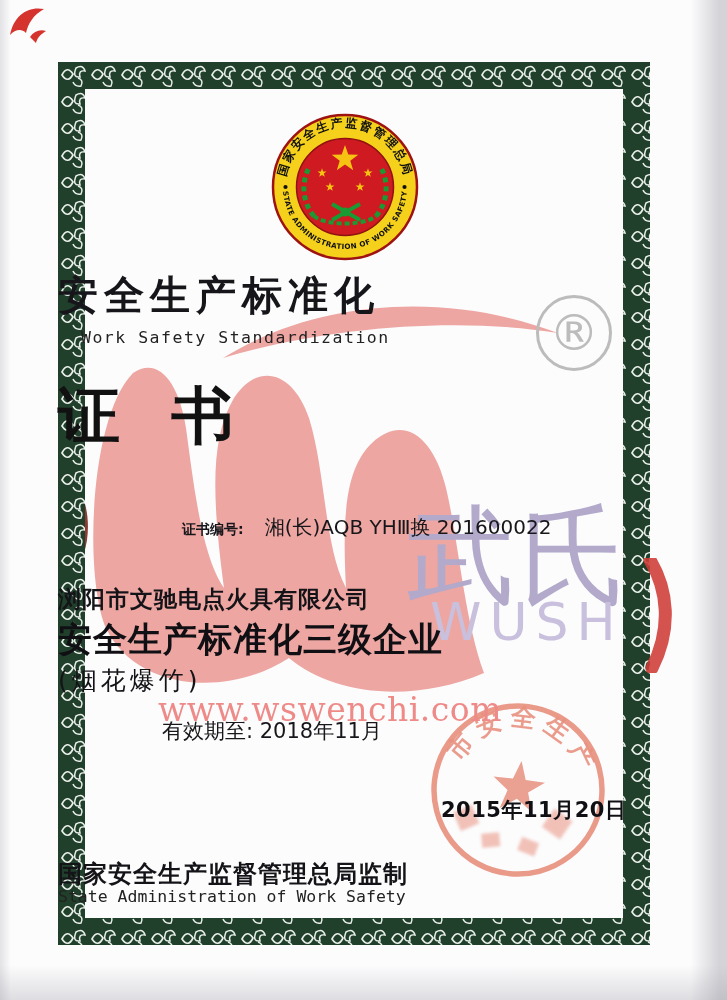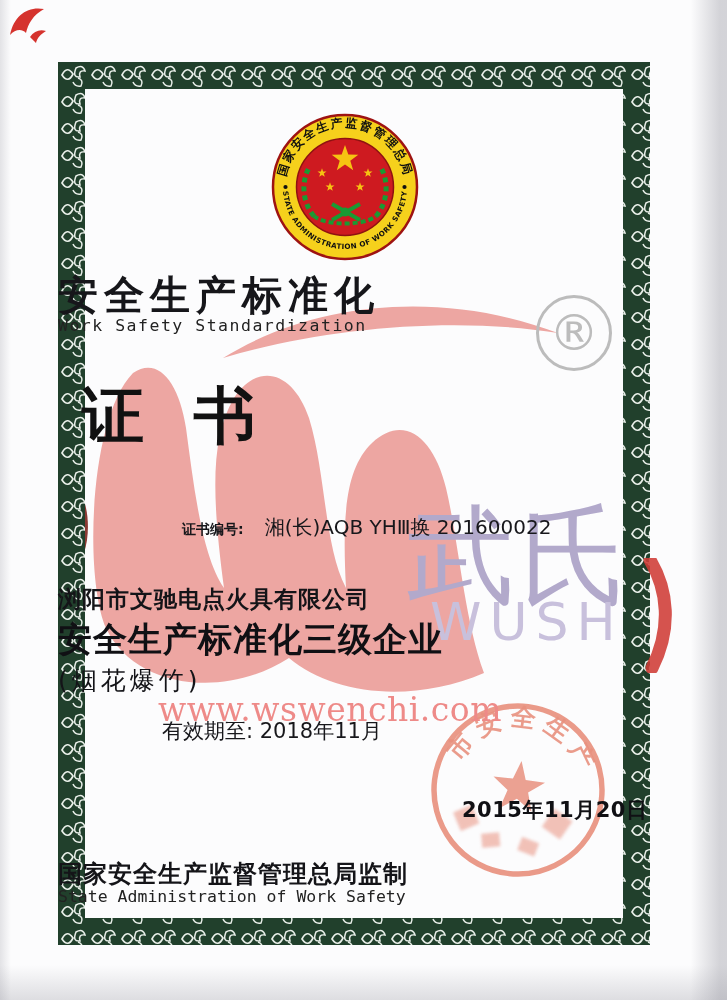--- a/index.html
+++ b/index.html
@@ -10,32 +10,32 @@
       linear-gradient(to right, rgba(0,0,0,0) 95%, rgba(150,150,160,.40) 99%),
       linear-gradient(to bottom, rgba(0,0,0,0) 96.5%, rgba(150,150,160,.30) 100%),
       linear-gradient(to left, rgba(0,0,0,0) 98.5%, rgba(150,150,160,.25) 100%),
       #fcfcfd;
   }
   .inner{position:absolute;left:58px;top:62px;width:592px;height:883px;}
   .abs{position:absolute;}
   .ctr{left:0;right:0;text-align:left;}
   
   .title-cn{top:206px;font-family:"DejaVu Serif","Liberation Serif",serif;font-size:40px;font-weight:700;letter-spacing:6px;color:#16161a;z-index:6;}
-  .title-en{top:254px;font-family:"DejaVu Sans Mono","Liberation Mono",monospace;font-size:16.5px;letter-spacing:1.5px;color:#222;z-index:6;}
-  .doc-cn{top:312px;font-family:Liberation Serif, serif;font-size:62px;font-weight:700;word-spacing:34px;color:#111;z-index:6;padding-left:24px;}
+  .title-en{top:266px;font-family:"DejaVu Sans Mono","Liberation Mono",monospace;font-size:16.5px;letter-spacing:1.5px;color:#222;z-index:6;margin-left:23px;}
+  .doc-cn{top:312px;font-family:Liberation Sans, sans-serif;font-size:62px;font-weight:700;word-spacing:34px;color:#111;z-index:6;}
   .doc-en{top:384px;font-family:"DejaVu Sans Mono","Liberation Mono",monospace;font-size:19px;letter-spacing:2px;color:#222;z-index:6;}
   .certno{top:452px;left:124px;z-index:6;color:#17171b;}
   .certno .lbl{font-size:14px;font-weight:700;}
   .certno .val{font-size:20px;font-weight:400;margin-left:16px;}
   .company{top:522px;font-size:23px;font-weight:700;letter-spacing:1px;color:#141418;z-index:6;}
   .grade{top:555px;font-size:34px;font-weight:700;letter-spacing:1px;color:#101014;z-index:6;}
   .category{top:602px;font-size:25px;font-weight:400;letter-spacing:4px;color:#141418;z-index:6;}
   .url-wm{top:628px;left:100px;font-family:"DejaVu Serif","Liberation Serif",serif;font-size:33px;font-weight:400;color:#ee8a88;letter-spacing:0.5px;z-index:4;}
   .valid{top:655px;left:104px;font-size:21px;font-weight:400;color:#17171b;z-index:6;}
-  .issue-date{top:734px;left:404px;font-size:21px;font-weight:600;letter-spacing:.5px;color:#101014;z-index:6;}
+  .issue-date{top:734px;left:383px;font-size:21px;font-weight:600;letter-spacing:.5px;color:#101014;z-index:6;}
   .footer-cn{top:796px;font-size:24px;font-weight:700;letter-spacing:1px;color:#141418;z-index:6;}
   .footer-en{top:825px;font-family:"DejaVu Sans Mono","Liberation Mono",monospace;font-size:16.5px;color:#222;z-index:6;}
   
   .reg-mark{left:478px;top:233px;width:70px;height:70px;border:3px solid #bcbcbc;border-radius:50%;
     color:#bcbcbc;font-size:50px;font-weight:400;display:flex;align-items:center;justify-content:center;z-index:1;}
   .wm-cn{left:348px;top:440px;font-size:108px;letter-spacing:6px;color:#b2a9cb;z-index:1;white-space:nowrap;line-height:1;}
   .wm-letters{left:372px;top:534px;display:flex;gap:8px;z-index:1;}
   .wm-letters span{font-size:52px;color:#c8c0dc;line-height:1;}
   .frame-svg{left:0;top:0;z-index:2;}
   .pink-logo{z-index:1;}

